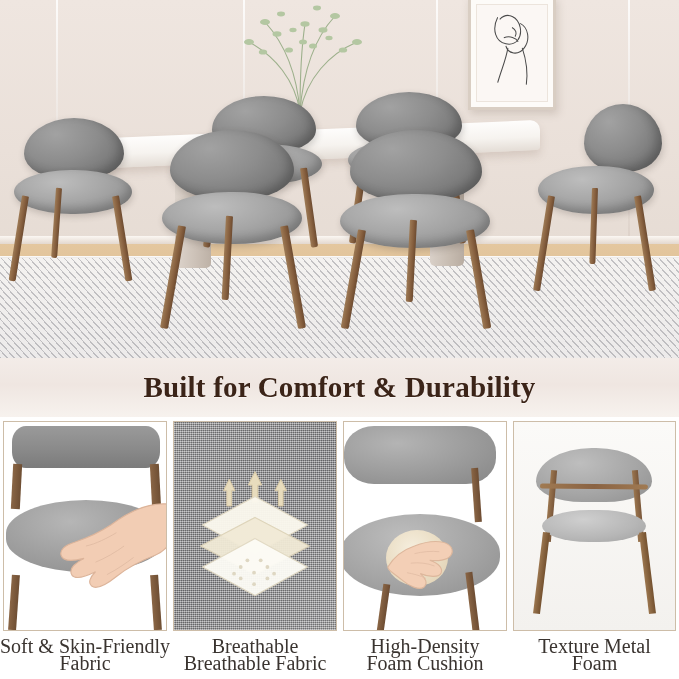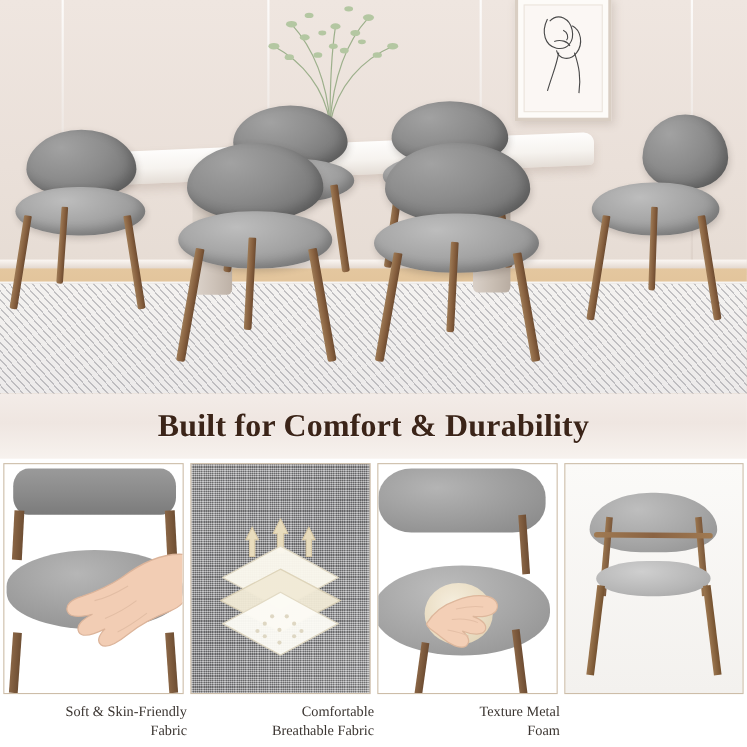--- a/index.html
+++ b/index.html
@@ -161,22 +161,22 @@
   .p4 .rail { position:absolute; left:26px; top:62px; width:108px; height:5px;
     border-radius:3px; background:linear-gradient(90deg,#a07a52,#8a6343 50%,#a07a52);
     transform:rotate(.5deg); }
   .p4 .legFL { position:absolute; left:24px; top:110px; width:7px; height:82px;
     background:linear-gradient(90deg,#9b764f,#74512f); transform:rotate(7deg); }
   .p4 .legFR { position:absolute; right:24px; top:110px; width:7px; height:82px;
     background:linear-gradient(90deg,#9b764f,#74512f); transform:rotate(-7deg); }
 
   
   .captions { position:absolute; left:0; top:635px; width:679px; height:44px; display:flex; background:#fff; }
-  .cap { flex:0 0 auto; text-align:right; color:#3a3430;
-    font-size:13px; line-height:17px; padding-top:3px; }
+  .cap { flex:0 0 auto; text-align:center; color:#3a3430;
+    font-size:20px; line-height:17px; padding-top:3px; }
   .cap.c1 { width:170px; } .cap.c2 { width:170px; }
   .cap.c3 { width:170px; } .cap.c4 { width:169px; }
   .cap .l2 { display:block; }
 </style>
 </head>
 <body>
 
 <div class="page">
 
   <div class="hero">
@@ -362,22 +362,26 @@
       </div>
     </div>
   </div>
 
   <div class="captions">
     <div class="cap c1">
       <span>Soft &amp; Skin-Friendly</span>
       <span class="l2">Fabric</span>
     </div>
     <div class="cap c2">
-      <span>Comfortable</span>
+      <span>Breathable</span>
       <span class="l2">Breathable Fabric</span>
+    </div>
+    <div class="cap c3">
+      <span>High-Density</span>
+      <span class="l2">Foam Cushion</span>
     </div>
     <div class="cap c4">
       <span>Texture Metal</span>
       <span class="l2">Foam</span>
     </div>
   </div>
 
 </div>
 
 </body></html>

